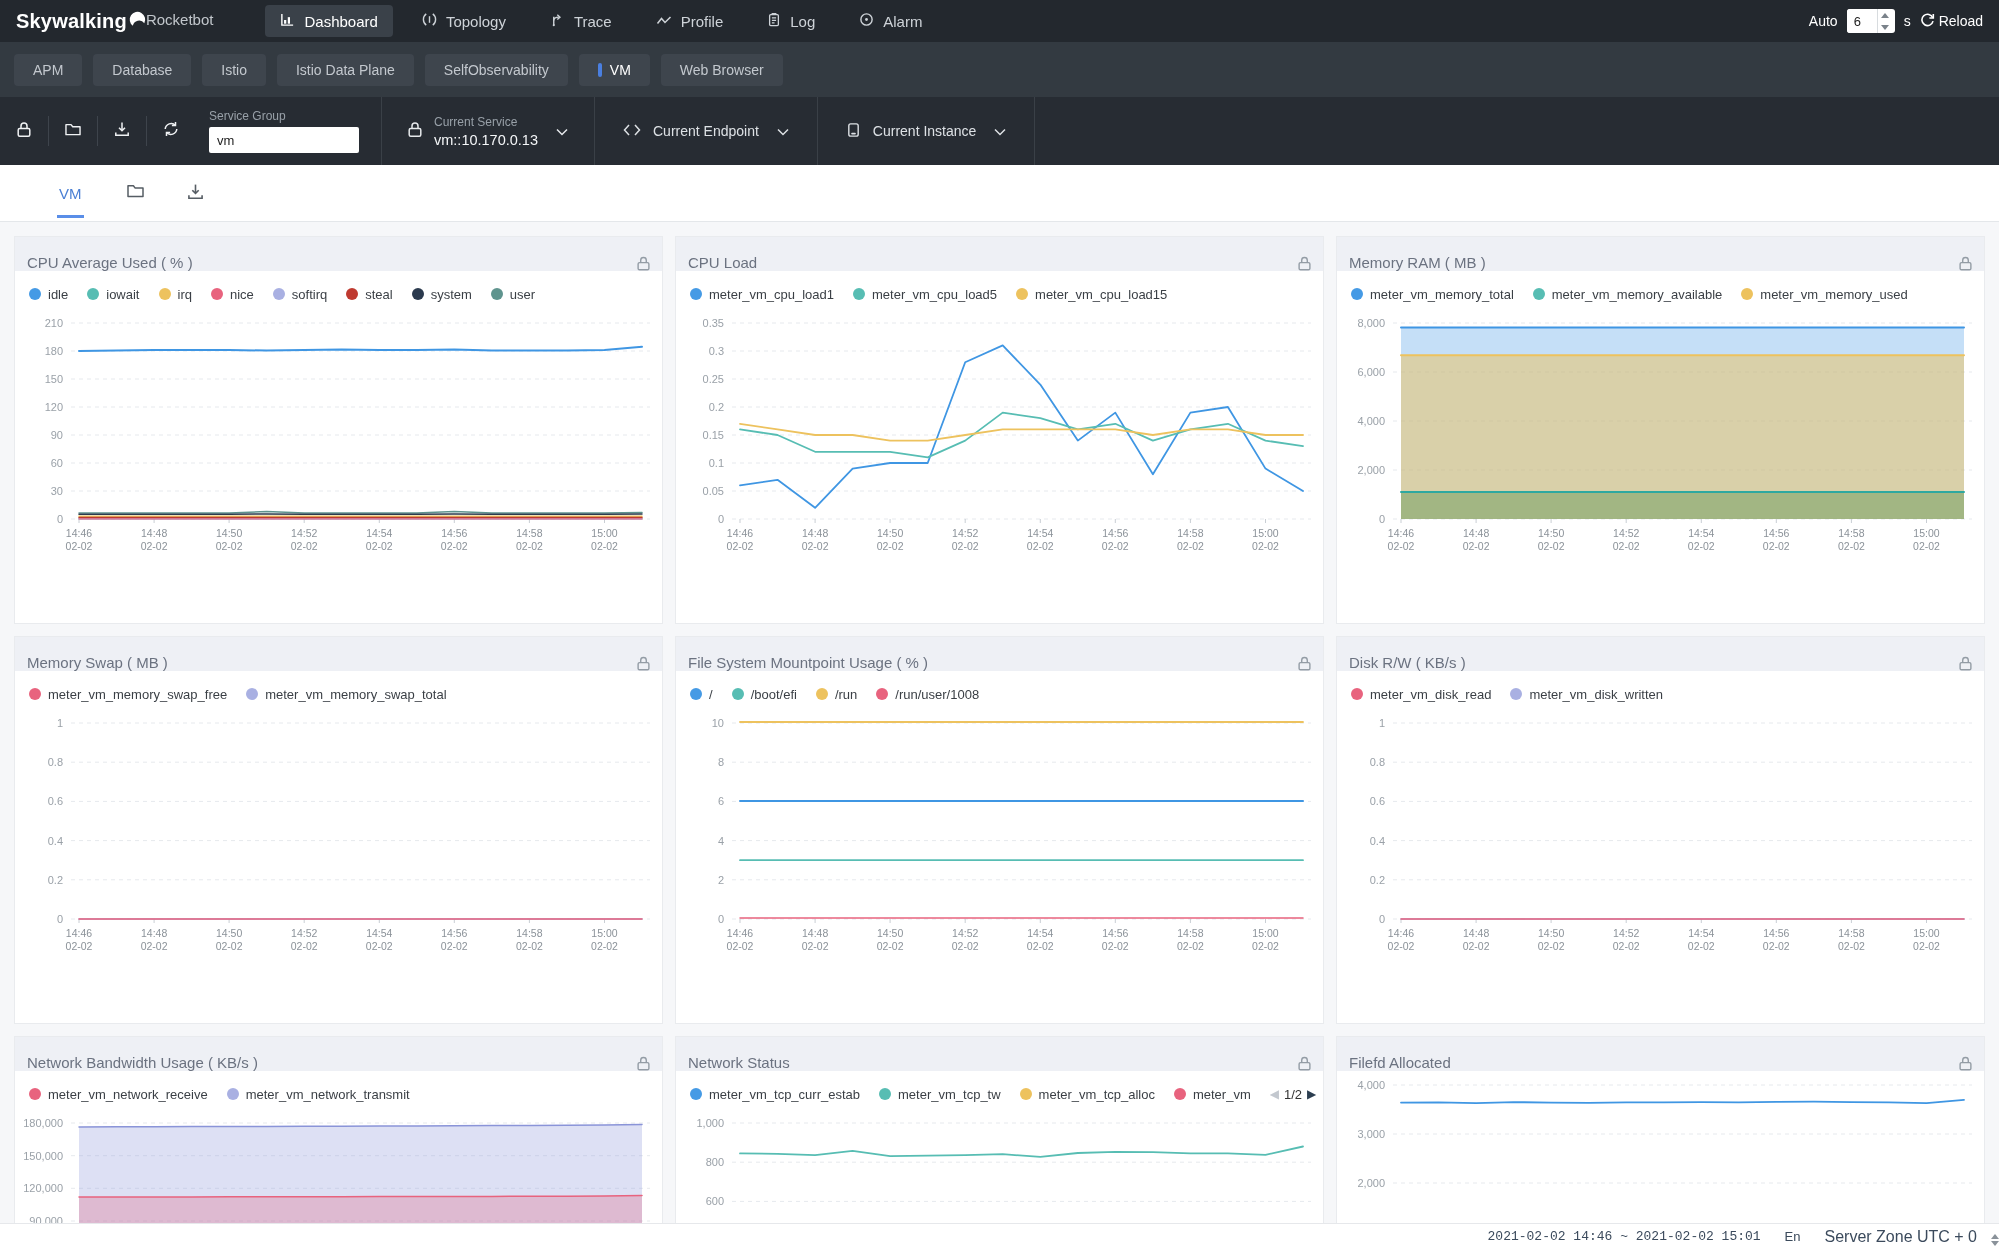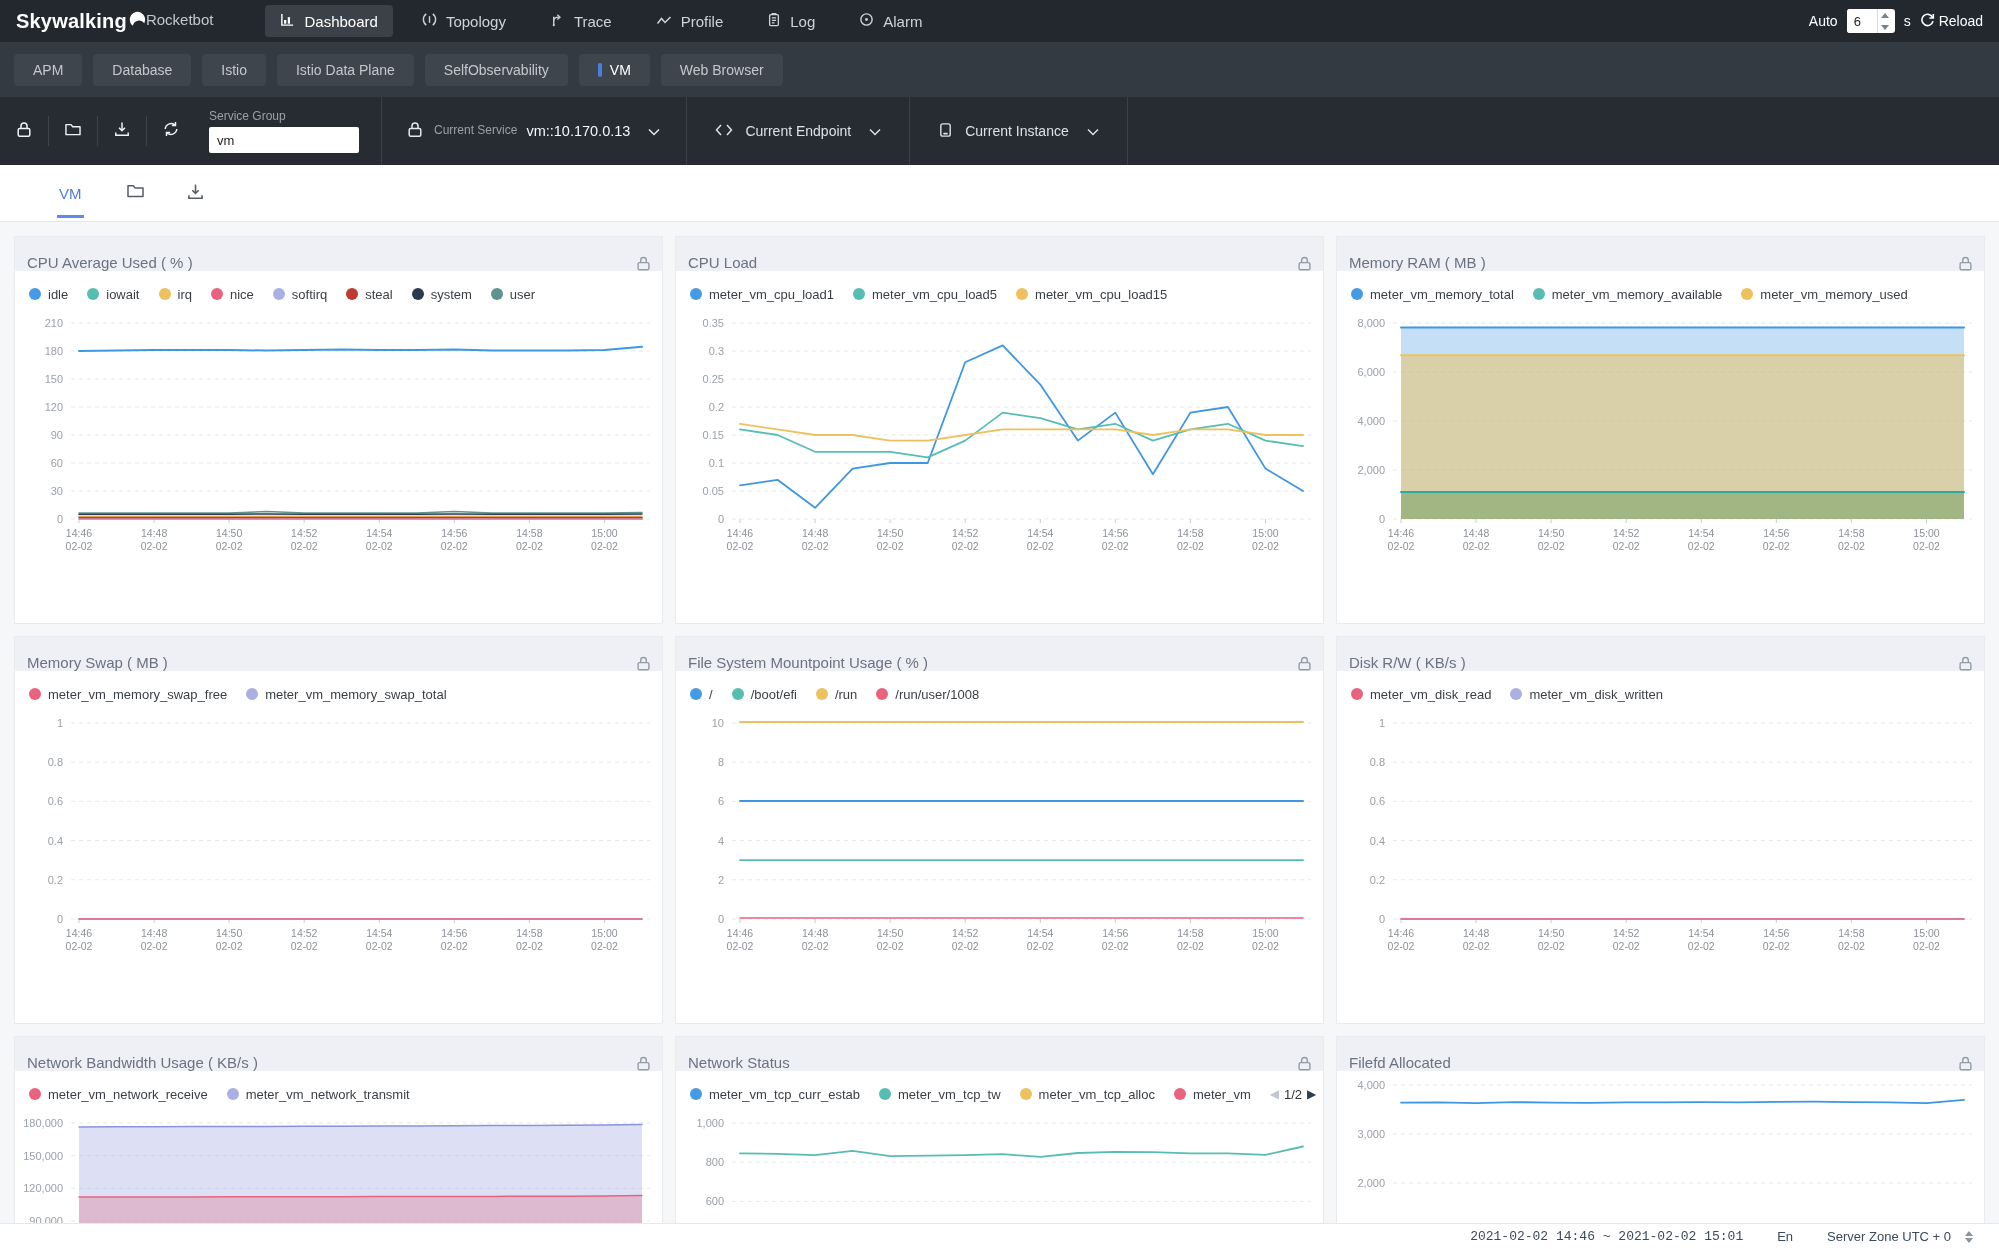--- a/index.html
+++ b/index.html
@@ -37,21 +37,21 @@
   .toolbar{height:68px;background:#272c33;display:flex;align-items:center;color:#e8ebee}
   .tool-ic{width:48px;height:34px;display:flex;align-items:center;justify-content:center;cursor:pointer;color:#f0f2f4}
   .tool-ic svg{stroke:currentColor;fill:none;stroke-width:1.5}
   .tsep{width:1px;height:30px;background:#3e444c}
   .tdivider{width:1px;align-self:stretch;background:#3a4047;margin:0 4px}
   .sg-block{margin:0 18px 0 14px;display:flex;flex-direction:column;gap:4px}
   .tool-label{font-size:12px;color:#98a0a8}
   .sg-block input{width:150px;height:26px;border:0;border-radius:2px;padding:0 8px;font-size:13px;color:#222;outline:none;font-family:"Liberation Sans",sans-serif}
   .svc-block{display:flex;align-items:center;gap:12px;padding:0 22px;cursor:pointer}
   .svc-block svg{stroke:#e6e9ec;fill:none;stroke-width:1.5}
-  .svc-col{display:flex;gap:9px}
+  .svc-col{display:flex;flex-direction:column;gap:3px}
   .svc-value{font-size:14.5px;color:#f4f6f8}
   .plain-block{display:flex;align-items:center;gap:12px;padding:0 24px;font-size:14px;color:#dde1e5;cursor:pointer}
   .plain-block svg{stroke:#dde1e5;fill:none;stroke-width:1.5}
   .chev{margin-left:6px}
 
   
   .viewtabs{height:57px;background:#fff;border-bottom:1px solid #e4e7ea;display:flex;align-items:center;padding-left:57px}
   .vm-tab{color:#4a7fd4;font-size:15px;padding:17px 2px 13px;border-bottom:3px solid #5a8ee8;cursor:pointer}
   .vt-ic{margin-left:42px;color:#565d64;cursor:pointer;display:flex;align-items:center}
   .vt-ic svg{stroke:currentColor;fill:none;stroke-width:1.5}
@@ -68,24 +68,24 @@
   .legend-item{display:flex;align-items:center;gap:7px;cursor:pointer;flex:0 0 auto}
   .legend-dot{width:12px;height:12px;border-radius:50%}
   .legend-label{font-size:13px;color:#3a3f45;white-space:nowrap}
   .legend-pager{display:flex;align-items:center;gap:5px;margin-left:auto;flex:0 0 auto;font-size:13px;color:#333}
   .pager-prev{color:#c3c8cf;cursor:pointer;font-size:12px}
   .pager-next{color:#2c3e50;cursor:pointer;font-size:12px}
   .chart-wrap{padding:0 4px}
 
   
   .footer{position:absolute;left:0;right:0;bottom:0;height:26px;background:#fff;border-top:1px solid #e6e8eb;
-    display:flex;align-items:center;justify-content:flex-end;gap:34px;padding-right:26px;z-index:9}
+    display:flex;align-items:center;justify-content:flex-end;gap:24px;z-index:9}
   .time-range{font-family:"Liberation Mono",monospace;font-size:13px;color:#3b4a5c;cursor:pointer}
   .lang{font-size:13px;color:#3b4a5c;cursor:pointer}
-  .zone{display:flex;align-items:center;gap:14px;font-size:13px;color:#3b4a5c}
+  .zone{display:flex;align-items:flex-end;gap:14px;font-size:16px;color:#3b4a5c}
   .zone-spin{display:flex;flex-direction:column;gap:2px;cursor:pointer}
   .zcaret-up{width:0;height:0;border-left:4px solid transparent;border-right:4px solid transparent;border-bottom:5px solid #8a929a}
   .zcaret-down{width:0;height:0;border-left:4px solid transparent;border-right:4px solid transparent;border-top:5px solid #8a929a}
 </style>
 </head>
 <body>
 
 <div class="app">
 
   <header class="topnav">

